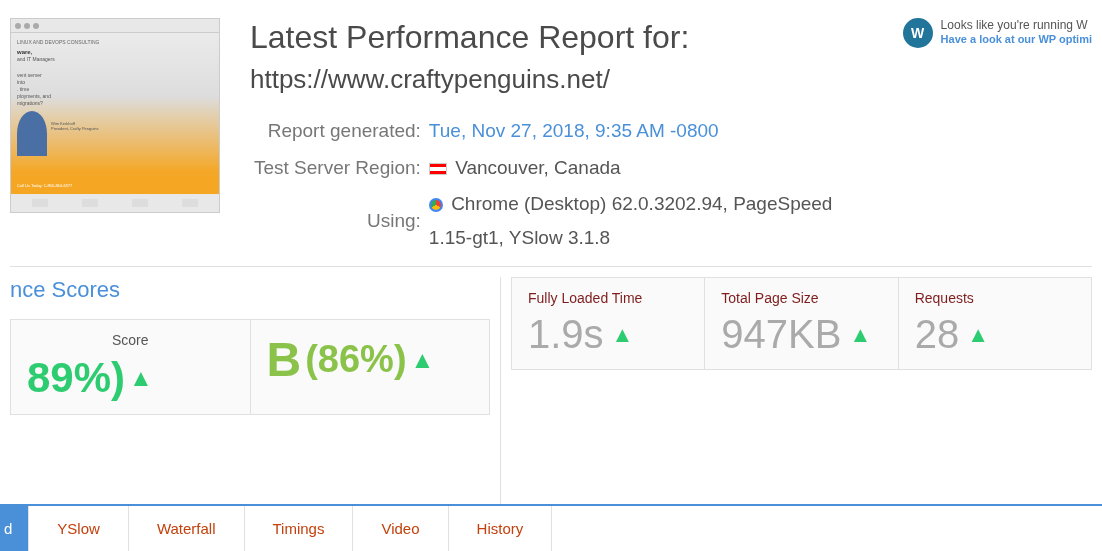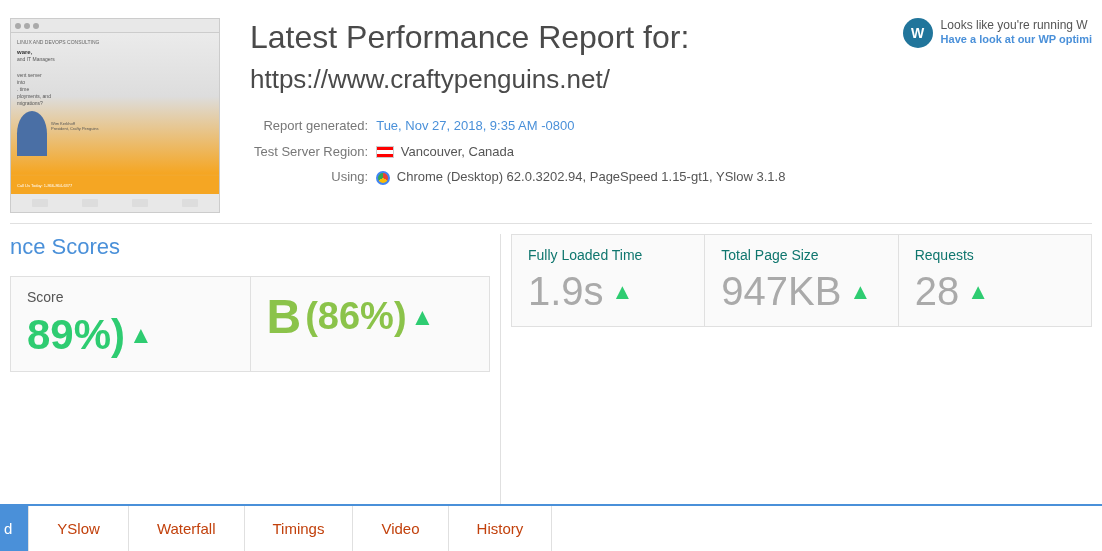--- a/index.html
+++ b/index.html
@@ -92,21 +92,21 @@
     }
 
     .report-url {
       font-size: 26px;
       color: #4a4a4a;
       font-weight: normal;
       margin-bottom: 18px;
     }
 
     .report-meta {
-      font-size: 13px;
+      font-size: 19px;
       color: #555;
       line-height: 1.8;
     }
 
     .report-meta table {
       border-collapse: collapse;
     }
 
     .report-meta td {
       padding: 1px 4px;
@@ -204,20 +204,21 @@
     .section-title {
       font-size: 22px;
       color: #4a90d9;
       margin-bottom: 16px;
       font-weight: normal;
     }
 
     .scores-cards {
       display: flex;
       gap: 0;
+      text-align: center;
     }
 
     .score-card {
       flex: 1;
       border: 1px solid #e0e0e0;
       padding: 12px 16px;
       background: #fafafa;
     }
 
     .score-card:first-child {
@@ -274,21 +275,21 @@
       padding: 12px 16px;
       background: #fafafa;
     }
 
     .detail-card:not(:last-child) {
       border-right: none;
     }
 
     .detail-label {
       font-size: 14px;
-      color: #0f766e;
+      color: #7f1d1d;
       margin-bottom: 6px;
     }
 
     .detail-value {
       font-size: 40px;
       color: #aaa;
       font-weight: normal;
       display: flex;
       align-items: center;
       gap: 8px;

